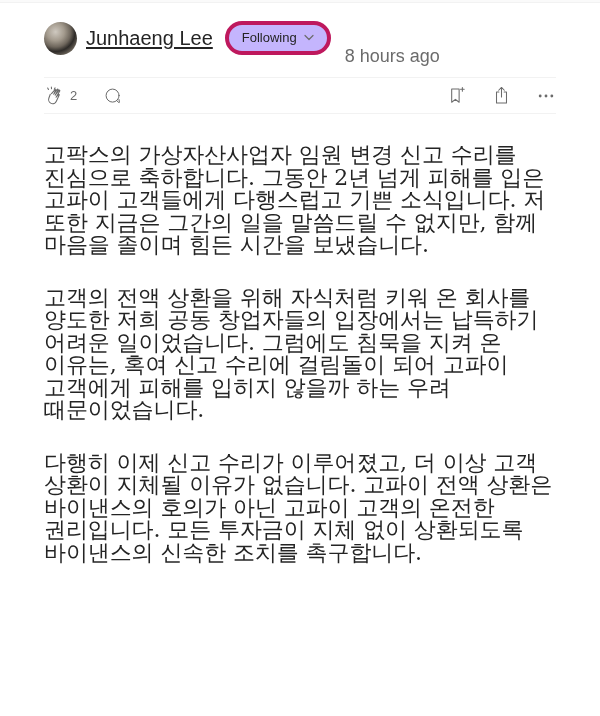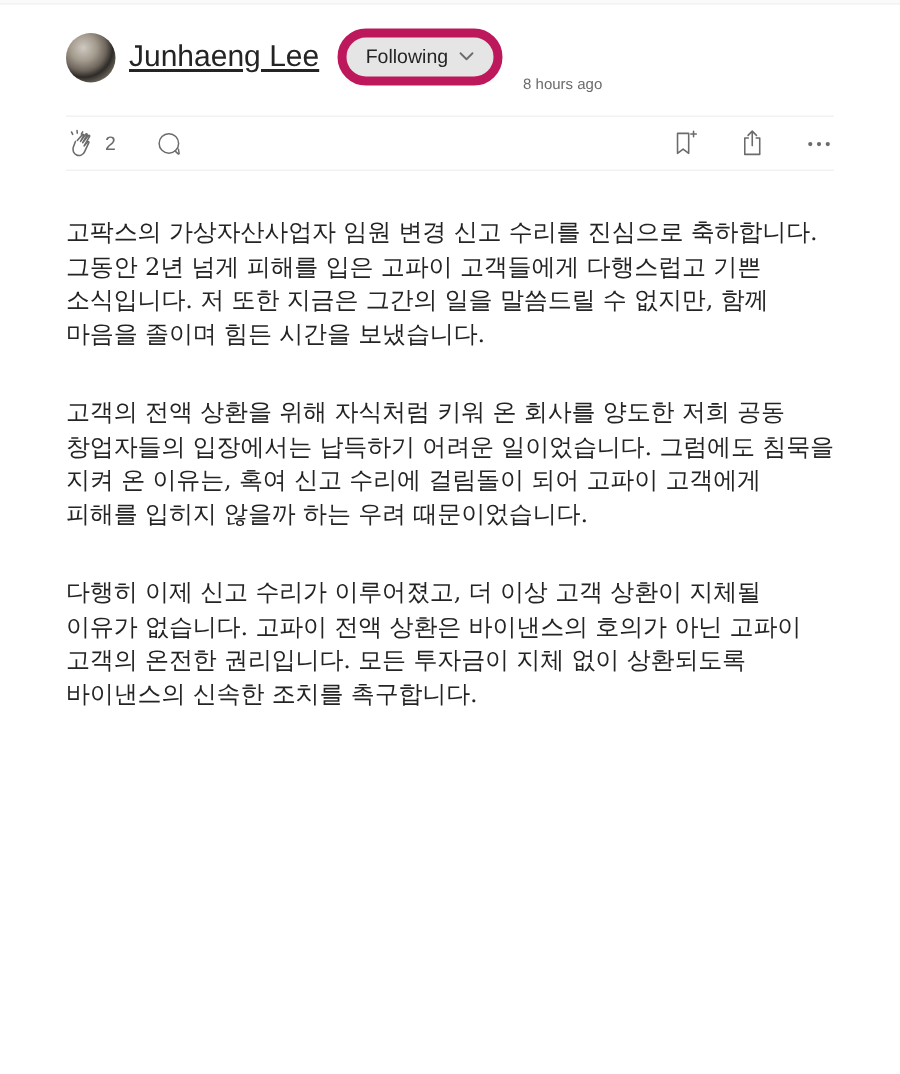--- a/index.html
+++ b/index.html
@@ -39,32 +39,32 @@
     text-decoration: underline;
     text-underline-offset: 2px;
     cursor: pointer;
     white-space: nowrap;
   }
   .follow-pill {
     margin-left: 12px;
     display: inline-flex;
     align-items: center;
     gap: 7px;
-    border: 6px solid #be185d;
+    border: 4px solid #be185d;
     border-radius: 99px;
-    background: #e5e5e5;
+    background: #c4b5fd;
     padding: 5px 13px 6px 13px;
     font-size: 13px;
     color: #242424;
     cursor: pointer;
     font-family: "Liberation Sans", sans-serif;
   }
   .timestamp {
     margin-left: 14px;
-    font-size: 10px;
+    font-size: 18px;
     color: #6b6b6b;
     white-space: nowrap;
     margin-top: 37px;
   }
 
   
   .toolbar {
     margin: 22px 44px 0 44px;
     border-top: 1px solid #f2f2f2;
     border-bottom: 1px solid #f2f2f2;
@@ -88,21 +88,21 @@
   .right-group .tool-btn + .tool-btn { margin-left: 24px; }
   .count { font-size: 13px; color: #6b6b6b; }
   .icon-svg { display: block; }
 
   
   .article {
     padding: 30px 44px 0 44px;
     font-family: "DejaVu Serif", "Liberation Serif", serif;
   }
   .article p {
-    font-size: 16px;
+    font-size: 22px;
     line-height: 22.5px;
     letter-spacing: -0.1px;
     color: #242424;
     margin-bottom: 30px;
     word-break: keep-all;
     overflow-wrap: break-word;
   }
   .article p.short { margin-bottom: 30px; }
 </style>
 </head>

